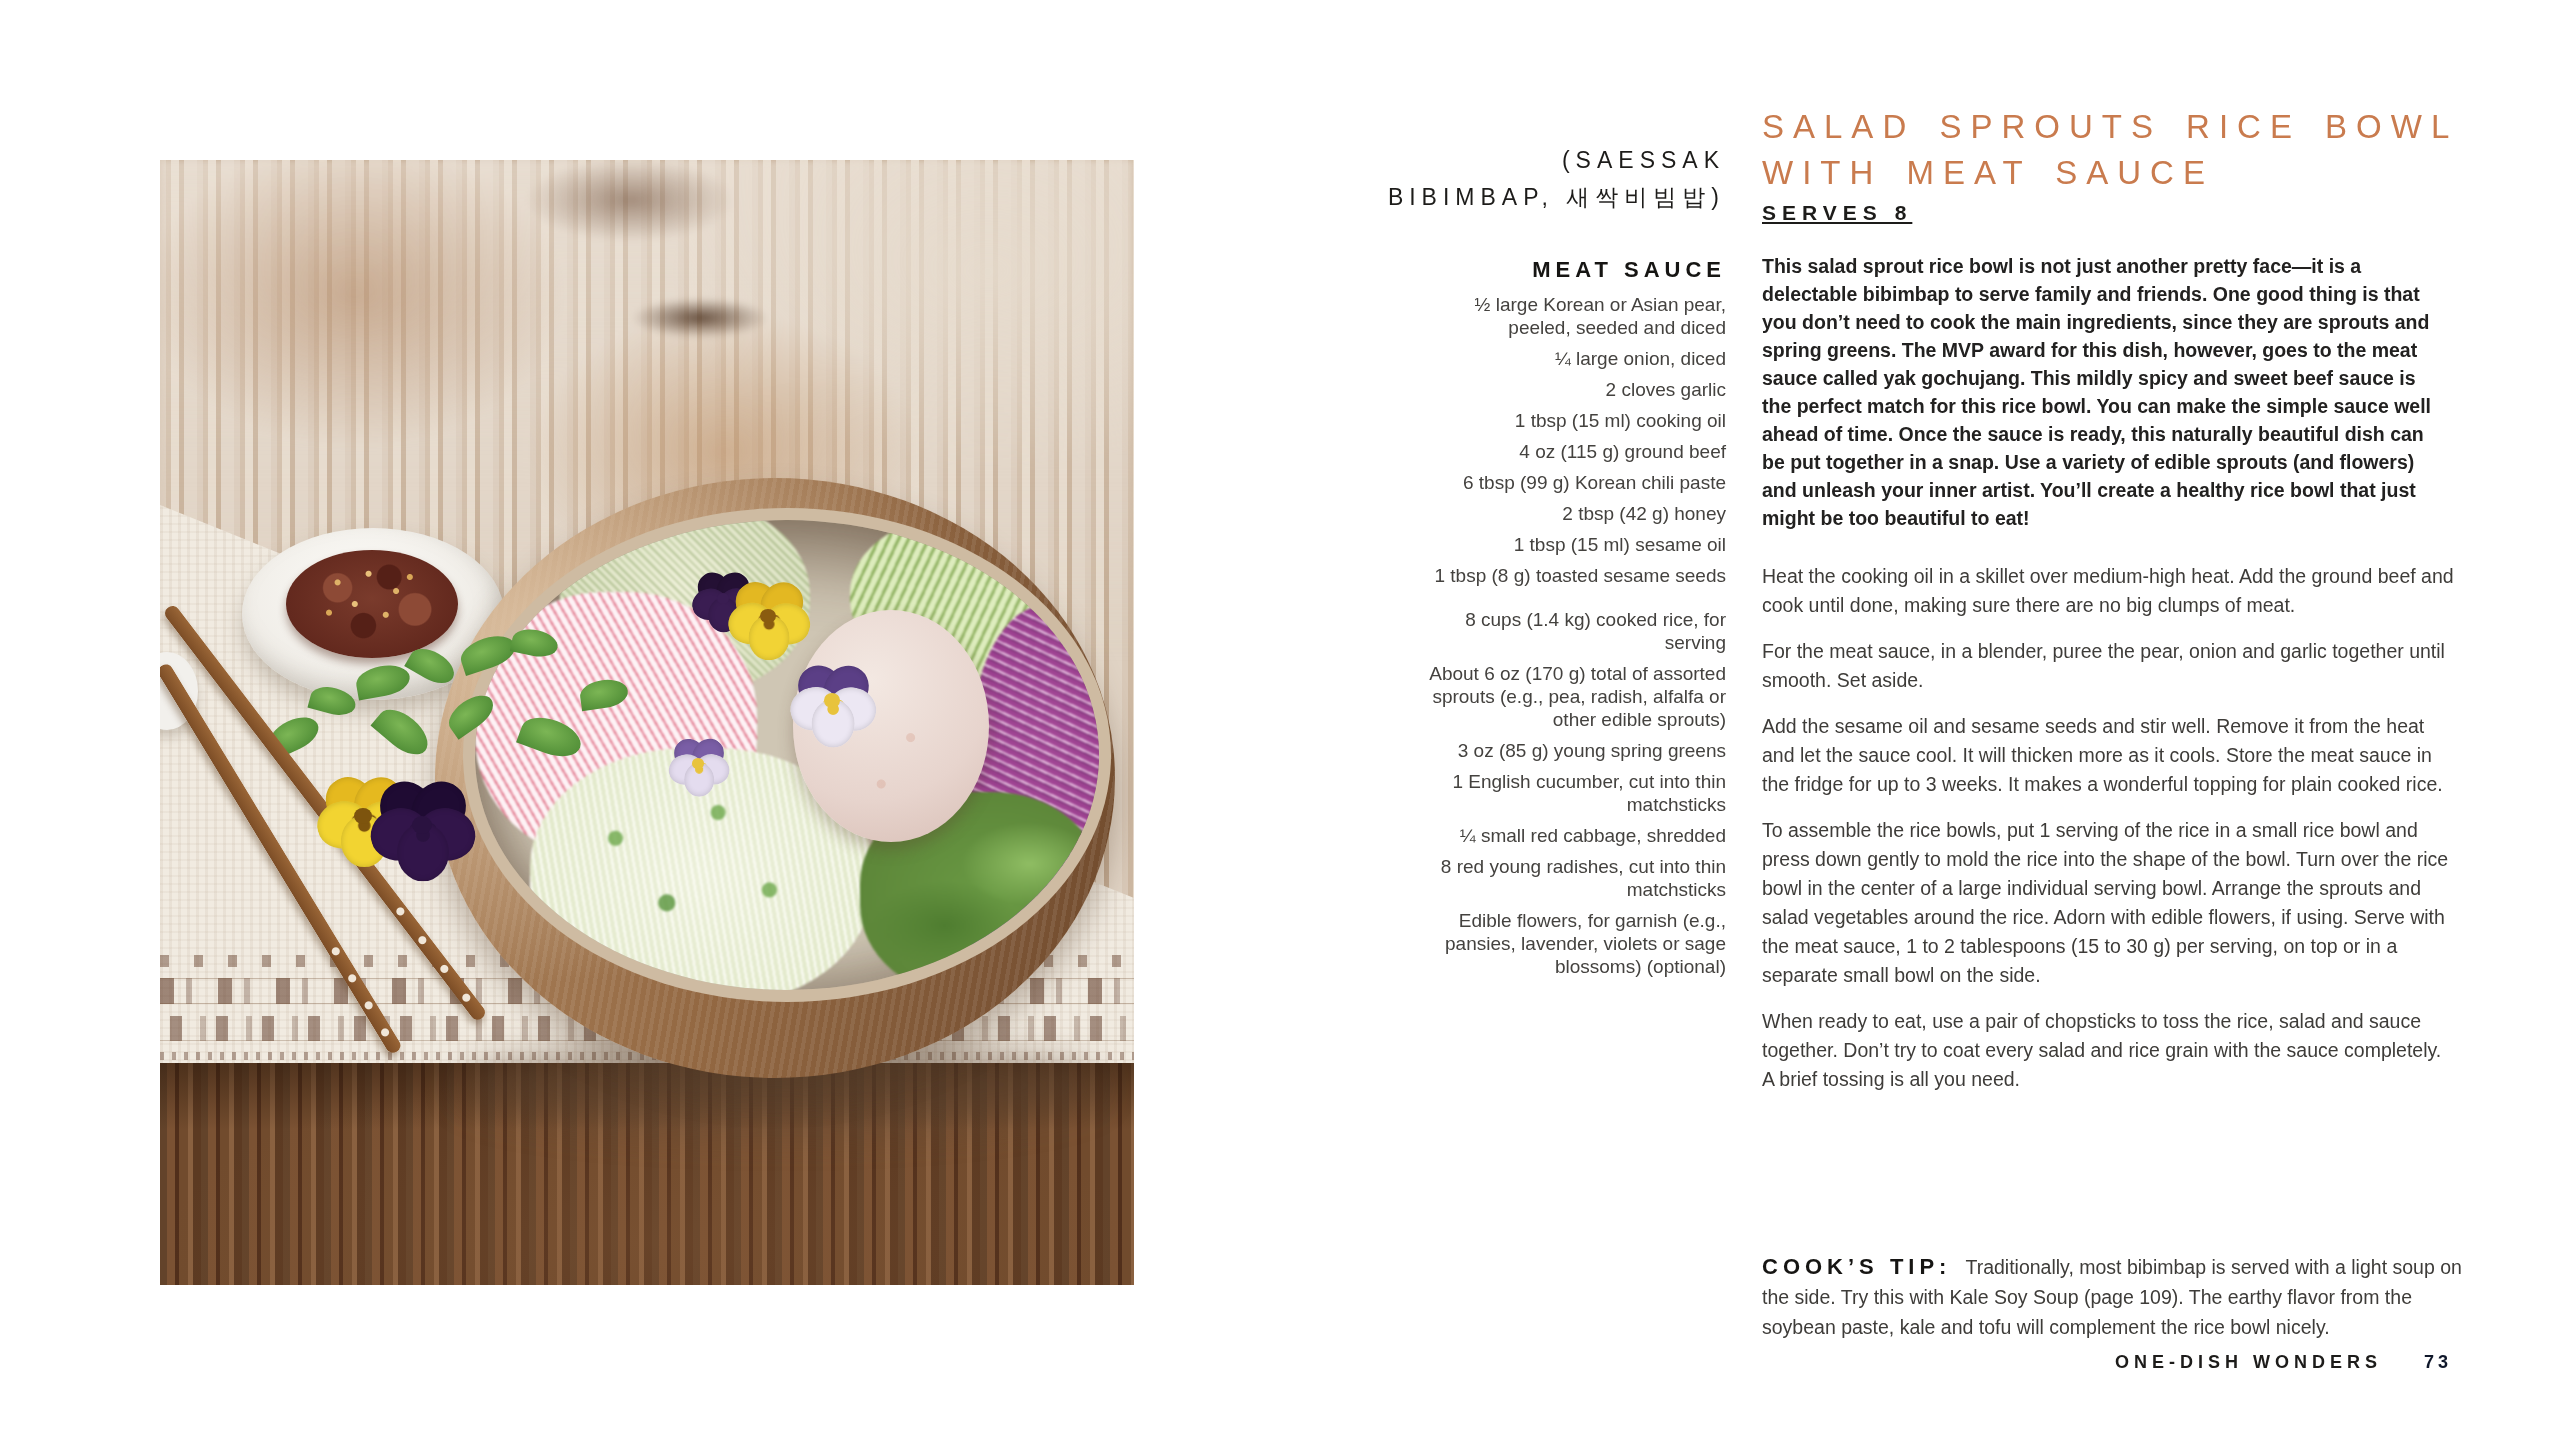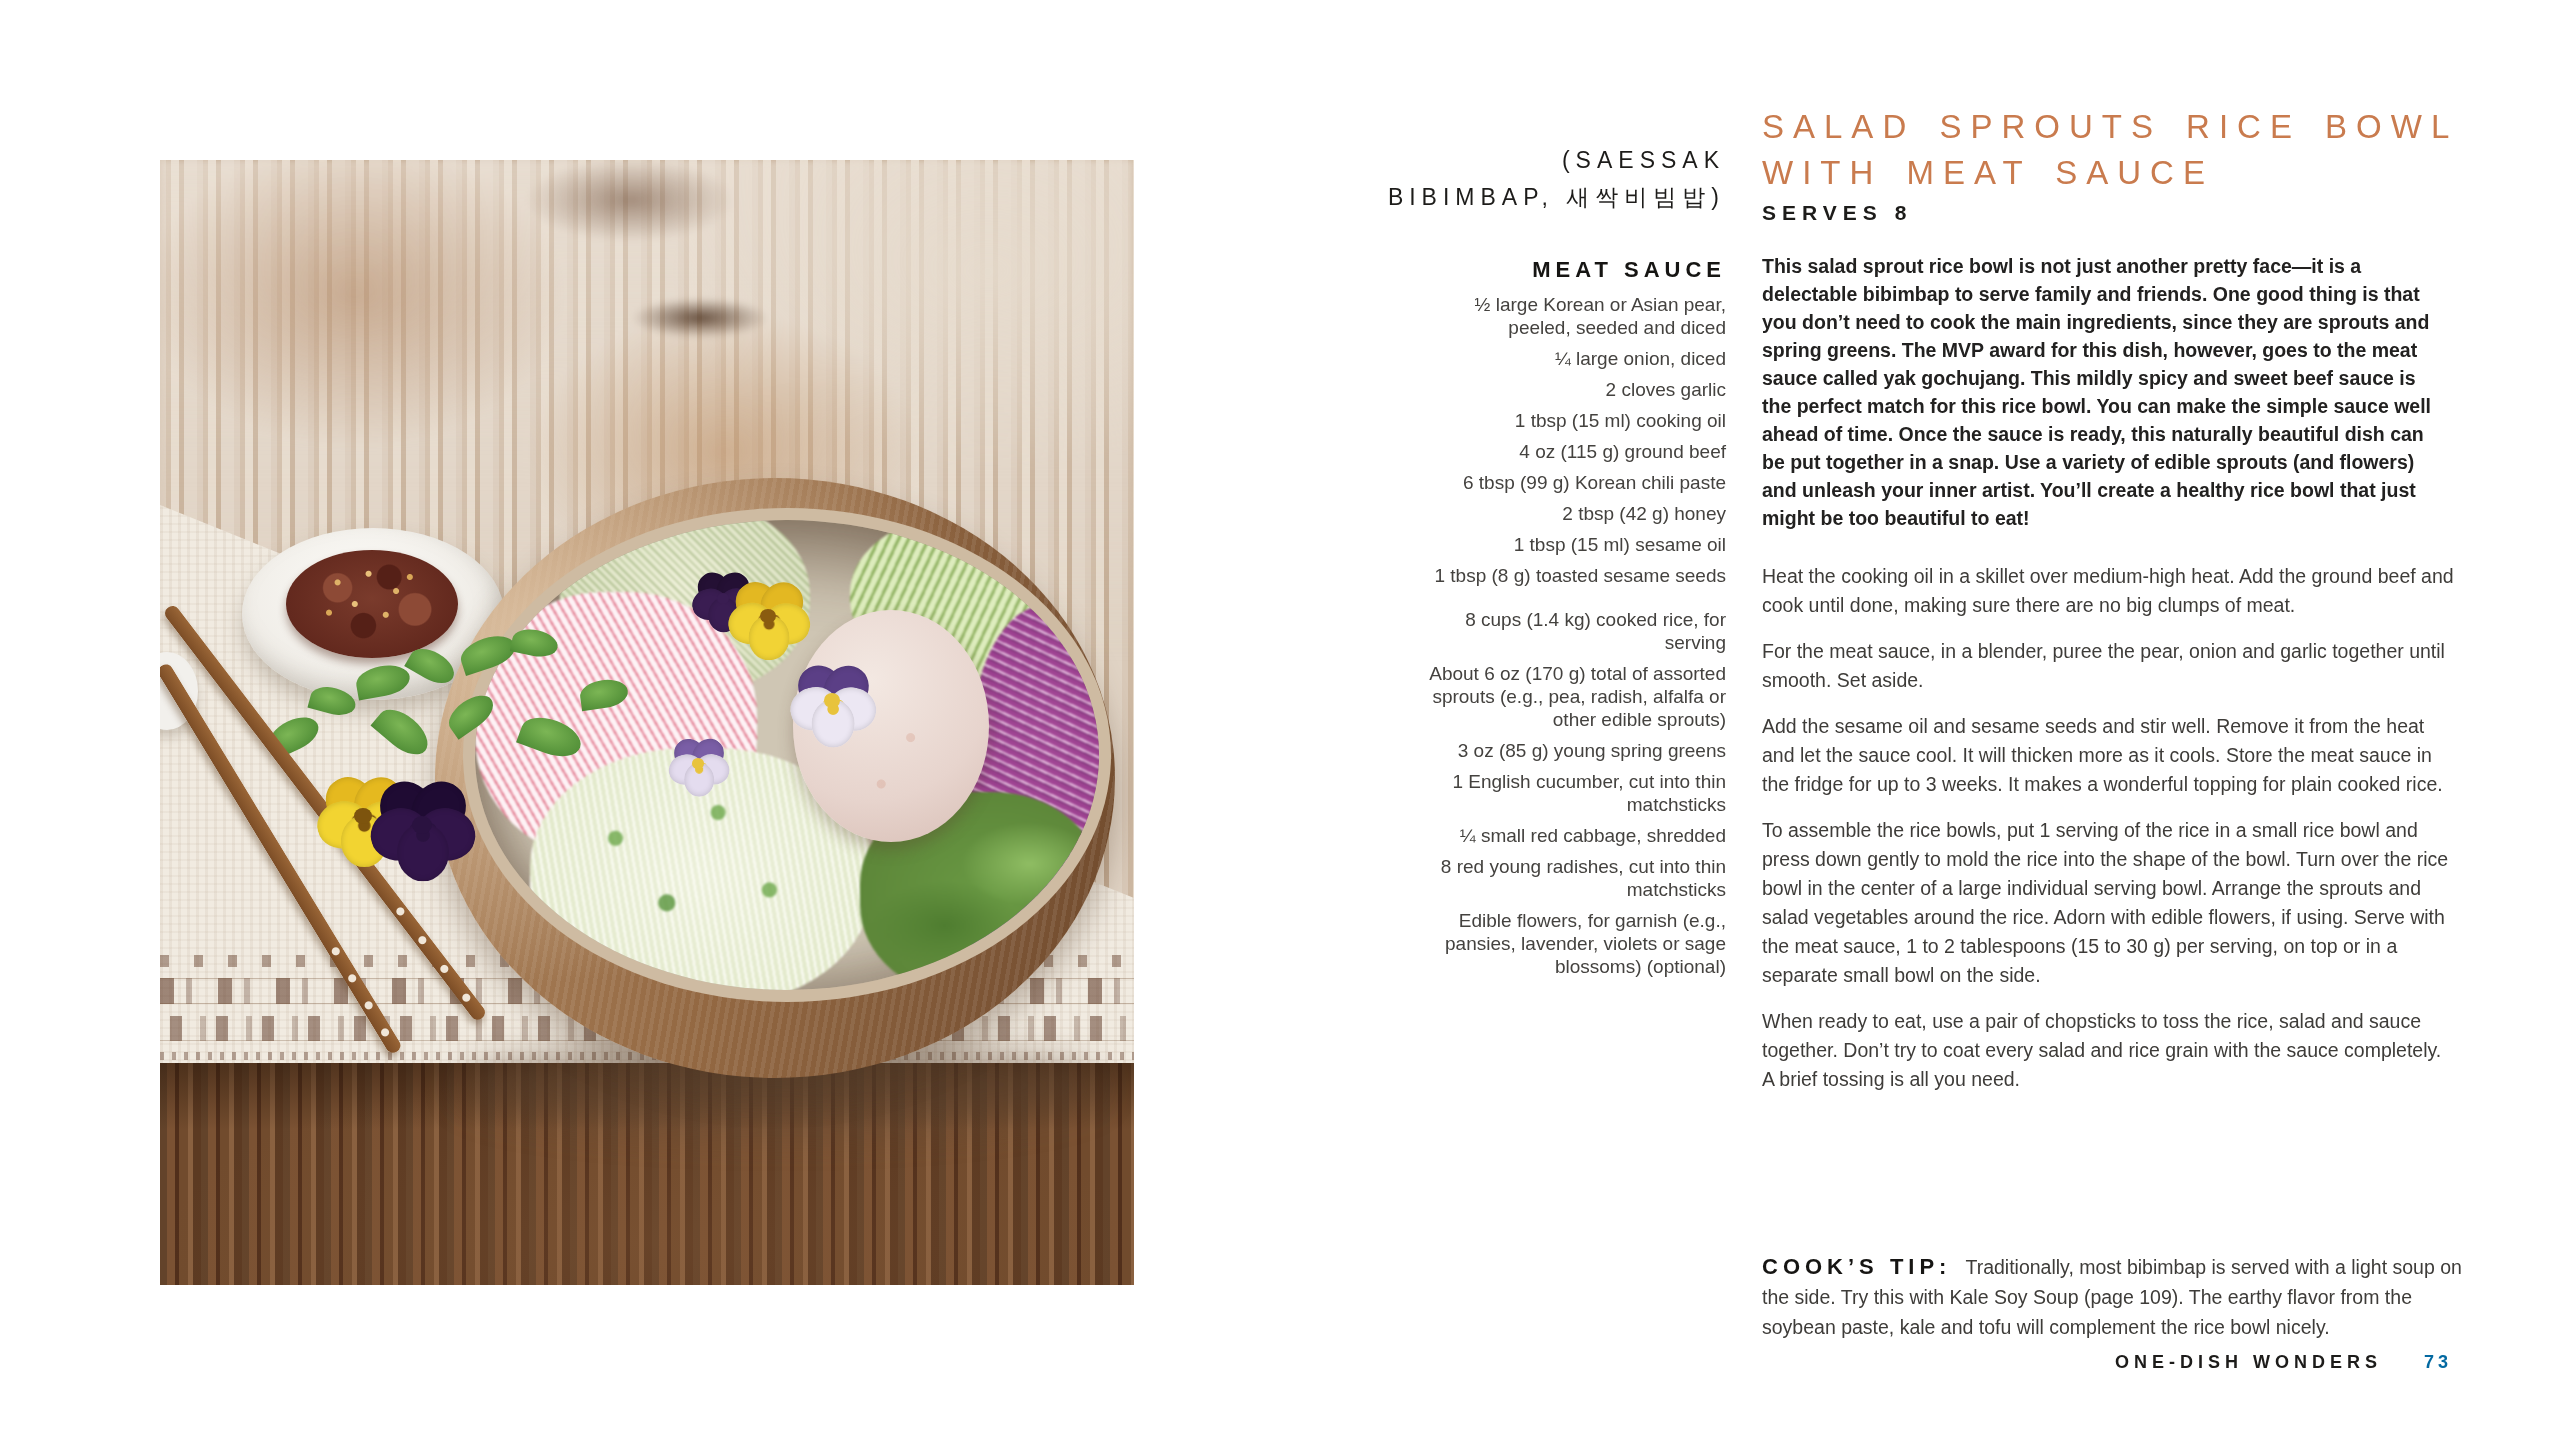--- a/index.html
+++ b/index.html
@@ -129,39 +129,39 @@
   .stick2{left:2px;top:498px;width:452px;transform:rotate(58.7deg);}
 
   .leaf{position:absolute;border-radius:50% 50% 50% 0;
     background:radial-gradient(ellipse at 40% 40%,#7cb655,#55923a 70%,#417a2c);}
 
   
   .subtitle{position:absolute;right:835px;top:142px;width:420px;text-align:right;
     font-weight:normal;font-size:23px;line-height:37px;letter-spacing:6px;color:#1d1c1a;}
   .title{position:absolute;left:1762px;top:104px;width:720px;
     font-weight:normal;font-size:33px;line-height:46px;letter-spacing:9px;word-spacing:6px;color:#c97b4e;}
-  .serves{position:absolute;left:1762px;top:201px;font-weight:bold;font-size:21px;letter-spacing:6px;color:#1d1c1a;}
+  .serves{position:absolute;left:1762px;top:201px;font-weight:bold;font-size:21px;letter-spacing:6px;color:#1d1c1a;text-decoration:underline;}
 
   .ing-col{position:absolute;left:1408px;width:318px;text-align:right;color:#44423f;
     font-size:19px;line-height:23px;}
   .ing-col.first{top:258px;}
   .ing-col.second{top:608px;}
   .ing-heading{font-weight:bold;font-size:22px;letter-spacing:5px;color:#161513;margin:0 0 12px 0;}
   .ing-col ul{list-style:none;margin:0;padding:0;}
   .ing-col li{margin:0 0 8px 0;}
 
   .main-col{position:absolute;left:1762px;top:252px;width:692px;}
   .intro{font-weight:bold;font-size:19.5px;line-height:28px;color:#222120;margin:0 7px 30px 0;}
   .steps p{font-size:19.5px;line-height:29px;color:#3e3c39;margin:0 0 17px 0;}
   .tip{position:absolute;left:1762px;top:1252px;width:700px;font-size:19.5px;line-height:30px;color:#3e3c39;}
   .tip-label{font-weight:bold;font-size:22px;letter-spacing:5px;color:#161513;margin-right:14px;}
 
   .footer{position:absolute;right:108px;top:1352px;font-weight:bold;font-size:18px;
     letter-spacing:5px;color:#1d1c1a;}
-  .folio{color:#0369a1;margin-left:42px;letter-spacing:4px;}
+  .folio{color:#0f172a;margin-left:42px;letter-spacing:4px;}
 </style>
 </head>
 <body>
 
 <div class="page">
 
   <div class="photo">
     <div class="wood-top"></div>
     <div class="wood-grain"></div>
 

